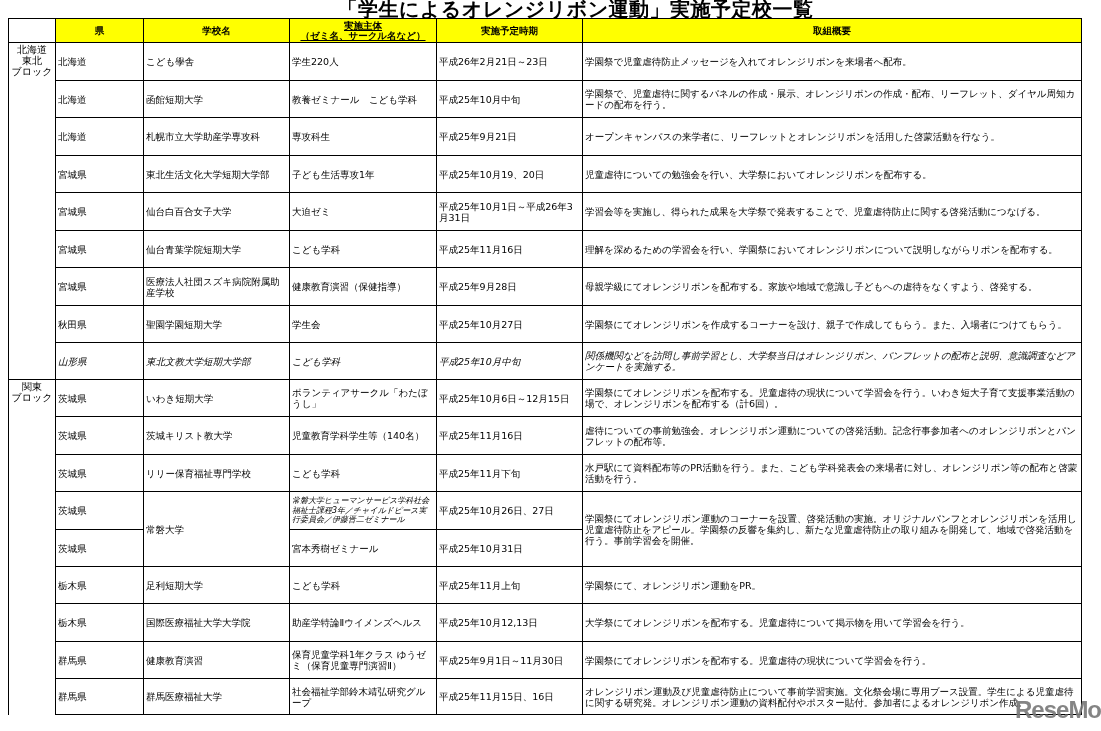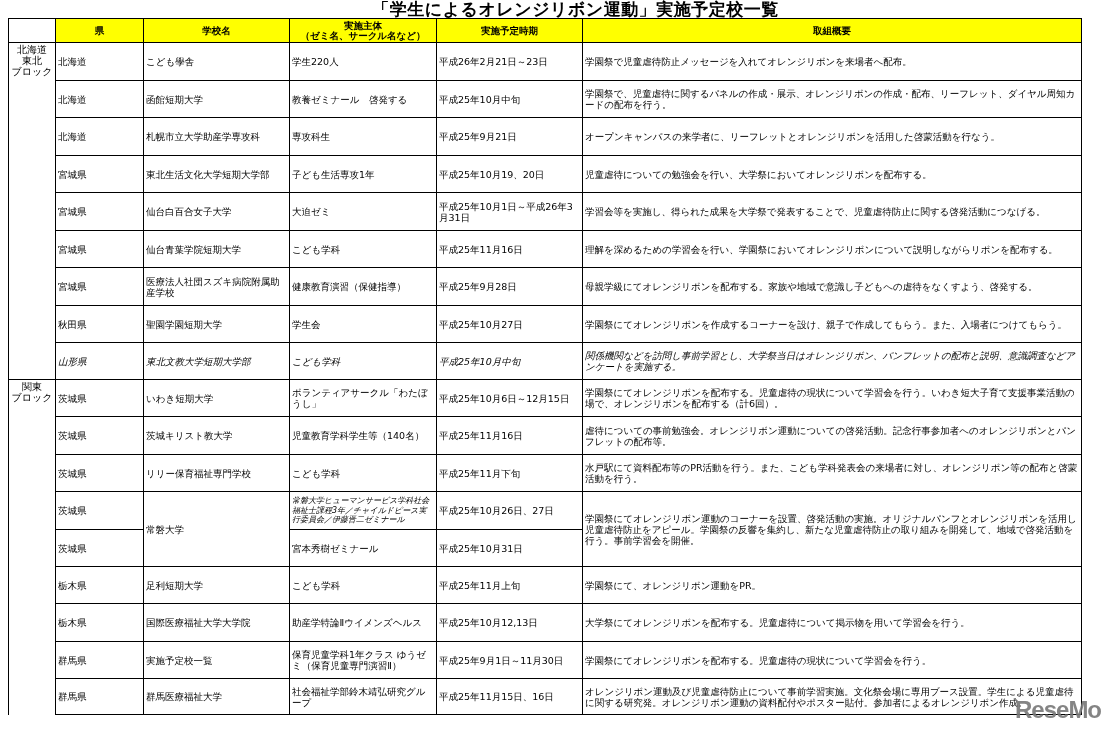--- a/index.html
+++ b/index.html
@@ -1,19 +1,19 @@
 <!DOCTYPE html>
 <html><head>
 <meta charset="utf-8">
 <style>
   html, body { margin:0; padding:0; background:#ffffff; }
   body { width:1101px; height:731px; position:relative; overflow:hidden;
          font-family:"DejaVu Sans", "Liberation Sans", sans-serif; color:#000; }
   .title { position:absolute; left:0; top:0; width:1101px; text-align:center;
-           font-size:17px; font-weight:bold; line-height:18px; letter-spacing:0.5px; padding-left:50px; box-sizing:border-box; }
+           font-size:20px; font-weight:bold; line-height:18px; letter-spacing:0.5px; padding-left:50px; box-sizing:border-box; }
   table.grid { position:absolute; left:8px; top:18px; border-collapse:collapse; table-layout:fixed; }
   table.grid td, table.grid th { border:1px solid #000; font-size:9.5px; line-height:11px;
            padding:0 2px; vertical-align:middle; overflow:hidden; word-break:break-all; }
   table.grid th { background:#ffff00; font-weight:bold; text-align:center; height:23px; font-size:9.5px; }
   table.grid th.blank { background:#ffffff; }
   table.grid td.block { text-align:center; vertical-align:top; font-size:10px; line-height:11px;
                         border-top:none; border-bottom:none; padding-top:1px; }
   table.grid td.block.first { border-top:1px solid #000; }
   td.small { font-size:8px !important; line-height:9.5px !important;font-style:italic; }
   .watermark { position:absolute; left:1015px; top:696px; font-family:"Liberation Sans", sans-serif;
@@ -31,21 +31,21 @@
       <col style="width:146px">
     <col style="width:147px">
       <col style="width:146px">
       <col style="width:499px">
   </colgroup>
   <thead>
     <tr>
       <th class="blank"></th>
       <th>県</th>
       <th>学校名</th>
-      <th style="line-height:10px;">
+      <th style="line-height:10px;text-decoration:underline;">
         <div>実施主体</div>
         <div>（ゼミ名、サークル名など）</div>
       </th>
       <th>実施予定時期</th>
       <th>取組概要</th>
     </tr>
   </thead>
   <tbody id="tbody">
       <tr style="height: 38px;">
         <td class="block first" rowspan="9" style="white-space: pre-line;">北海道
@@ -53,21 +53,21 @@
 ブロック</td>
         <td>北海道</td>
         <td>こども學舎</td>
         <td>学生220人</td>
         <td>平成26年2月21日～23日</td>
         <td>学園祭で児童虐待防止メッセージを入れてオレンジリボンを来場者へ配布。</td>
       </tr>
       <tr style="height: 37px;">
         <td>北海道</td>
         <td>函館短期大学</td>
-        <td>教養ゼミナール　啓発する</td>
+        <td>教養ゼミナール　こども学科</td>
         <td>平成25年10月中旬</td>
         <td>学園祭で、児童虐待に関するパネルの作成・展示、オレンジリボンの作成・配布、リーフレット、ダイヤル周知カードの配布を行う。</td>
       </tr>
       <tr style="height: 38px;">
         <td>北海道</td>
         <td>札幌市立大学助産学専攻科</td>
         <td>専攻科生</td>
         <td>平成25年9月21日</td>
         <td>オープンキャンパスの来学者に、リーフレットとオレンジリボンを活用した啓蒙活動を行なう。</td>
       </tr>
@@ -157,21 +157,21 @@
       </tr>
       <tr style="height: 38px;">
         <td>栃木県</td>
         <td>国際医療福祉大学大学院</td>
         <td>助産学特論Ⅱウイメンズヘルス</td>
         <td>平成25年10月12,13日</td>
         <td>大学祭にてオレンジリボンを配布する。児童虐待について掲示物を用いて学習会を行う。</td>
       </tr>
       <tr style="height: 37px;">
         <td>群馬県</td>
-        <td>実施予定校一覧</td>
+        <td>健康教育演習</td>
         <td>保育児童学科1年クラス ゆうゼミ（保育児童専門演習Ⅱ）</td>
         <td>平成25年9月1日～11月30日</td>
         <td>学園祭にてオレンジリボンを配布する。児童虐待の現状について学習会を行う。</td>
       </tr>
       <tr style="height: 36px;">
         <td>群馬県</td>
         <td>群馬医療福祉大学</td>
         <td>社会福祉学部鈴木靖弘研究グループ</td>
         <td>平成25年11月15日、16日</td>
         <td>オレンジリボン運動及び児童虐待防止について事前学習実施。文化祭会場に専用ブース設置。学生による児童虐待に関する研究発。オレンジリボン運動の資料配付やポスター貼付。参加者によるオレンジリボン作成。</td>

